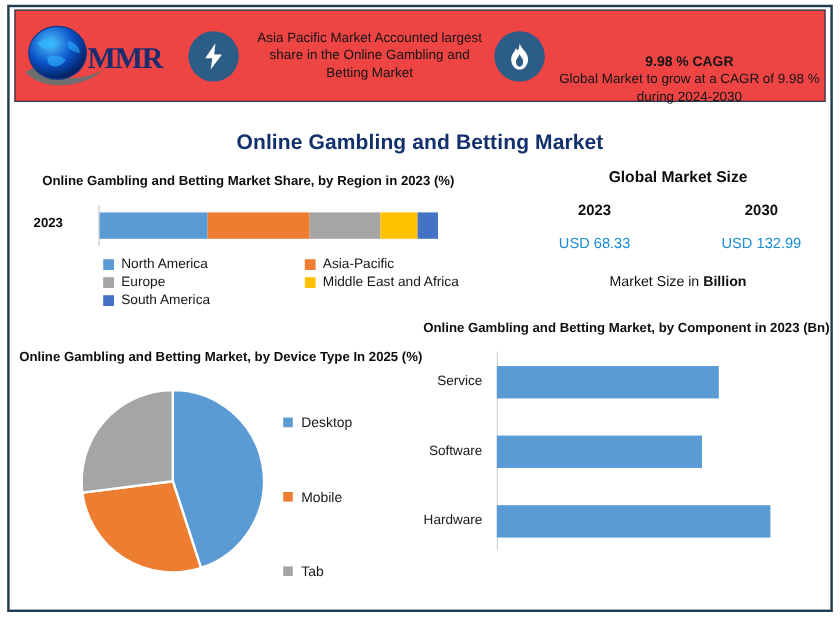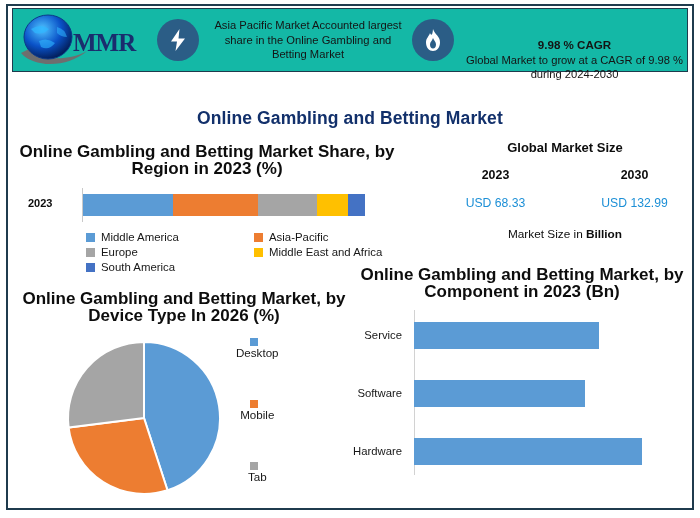--- a/index.html
+++ b/index.html
@@ -20,24 +20,24 @@
     left:6px;top:4px;
     width:688px;height:506px;
     box-sizing:border-box;
     border:2px solid #1F3B4D;
     background:#ffffff;
   }
   
   .header-band{
     position:absolute;
     left:12px;top:8px;
-    width:676px;height:64px;
+    width:676px;height:77px;
     box-sizing:border-box;
     border:1px solid #1F3B4D;
-    background:#14b8a6;
+    background:#ef4444;
     display:flex;
     align-items:center;
   }
   .hdr-cell{
     display:flex;align-items:center;
     height:100%;
     box-sizing:border-box;
   }
   .hdr-logo{width:140px;justify-content:center;}
   .hdr-mid{width:255px;}
@@ -74,21 +74,21 @@
     position:absolute;left:0;top:108px;width:700px;
     text-align:center;
     font-size:17.5px;font-weight:bold;
     color:#12306B;
     letter-spacing:.1px;
   }
 
   
   .panel-share{position:absolute;left:14px;top:143px;width:386px;}
   .chart-title{
-    text-align:center;font-size:17px;font-weight:bold;
+    text-align:center;font-size:11px;font-weight:bold;
     color:#0d0d0d;line-height:17px;
   }
   .stack-wrap{
     position:relative;margin-top:11px;height:34px;
   }
   .stack-axislabel{
     position:absolute;left:14px;top:9px;
     font-size:11px;font-weight:bold;color:#0d0d0d;
   }
   .stack-axis{
@@ -118,21 +118,21 @@
   .ms-vals{display:flex;margin-top:14px;}
   .ms-vals > div{flex:1;font-size:12.2px;font-weight:normal;color:#1C8FD6;}
   .ms-foot{margin-top:17px;font-size:11.8px;color:#0d0d0d;}
   .ms-foot b{font-weight:bold;}
 
   
   .panel-pie{position:absolute;left:14px;top:290px;width:340px;}
   .pie-area{position:relative;height:180px;margin-top:6px;}
   .pie-svg{position:absolute;left:50px;top:8px;}
   .pie-legend{position:absolute;left:222px;top:8px;}
-  .pl-item{display:flex;align-items:center;height:62px;font-size:11.6px;color:#171717;flex-direction:column;}
+  .pl-item{display:flex;align-items:center;height:62px;font-size:11.6px;color:#171717;}
   .pl-sw{width:8px;height:8px;margin-right:7px;flex:0 0 auto;}
 
   
   .panel-comp{position:absolute;left:352px;top:266px;width:340px;}
   .comp-plot{position:relative;margin-top:10px;height:165px;}
   .comp-axis{
     position:absolute;left:62px;top:0;width:1px;height:165px;background:#d2d2d2;
   }
   .comp-row{position:absolute;left:0;width:100%;height:34px;display:flex;align-items:center;}
   .comp-lbl{
@@ -208,21 +208,21 @@
           <div class="stack-seg" style="width: 30%; background: rgb(237, 125, 49);"></div>
           <div class="stack-seg" style="width: 21%; background: rgb(165, 165, 165);"></div>
           <div class="stack-seg" style="width: 11%; background: rgb(255, 192, 0);"></div>
           <div class="stack-seg" style="width: 6%; background: rgb(68, 114, 196);"></div>
         </div>
     </div>
 
     <div class="legend-grid" id="region-legend">
         <div class="lg-item">
           <span class="lg-sw" style="background: rgb(91, 155, 213);"></span>
-          <span>Middle America</span>
+          <span>North America</span>
         </div>
         <div class="lg-item">
           <span class="lg-sw" style="background: rgb(237, 125, 49);"></span>
           <span>Asia-Pacific</span>
         </div>
         <div class="lg-item">
           <span class="lg-sw" style="background: rgb(165, 165, 165);"></span>
           <span>Europe</span>
         </div>
         <div class="lg-item">
@@ -245,21 +245,21 @@
     <div class="ms-vals">
       <div>USD 68.33</div>
       <div>USD 132.99</div>
     </div>
     <div class="ms-foot">
       <span>Market Size in </span><b>Billion</b>
     </div>
   </div>
 
   <div class="panel-pie">
-    <div class="chart-title">Online Gambling and Betting Market, by Device Type In 2026 (%)</div>
+    <div class="chart-title">Online Gambling and Betting Market, by Device Type In 2025 (%)</div>
     <div class="pie-area">
       <svg class="pie-svg" id="pie-svg" width="160" height="160" viewBox="0 0 160 160">
           <path d="M80,80 L80,4 A76,76 0 0,1 103.48529157249601,152.28029523843168 Z" fill="#5B9BD5" stroke="#ffffff" stroke-width="2"></path>
           <path d="M80,80 L103.48529157249601,152.28029523843168 A76,76 0 0,1 4.5992827000996925,89.52532575088715 Z" fill="#ED7D31" stroke="#ffffff" stroke-width="2"></path>
           <path d="M80,80 L4.5992827000996925,89.52532575088715 A76,76 0 0,1 79.99999999999999,4 Z" fill="#A5A5A5" stroke="#ffffff" stroke-width="2"></path>
         </svg>
       <div class="pie-legend" id="pie-legend">
           <div class="pl-item">
             <span class="pl-sw" style="background: rgb(91, 155, 213);"></span>
             <span>Desktop</span>

